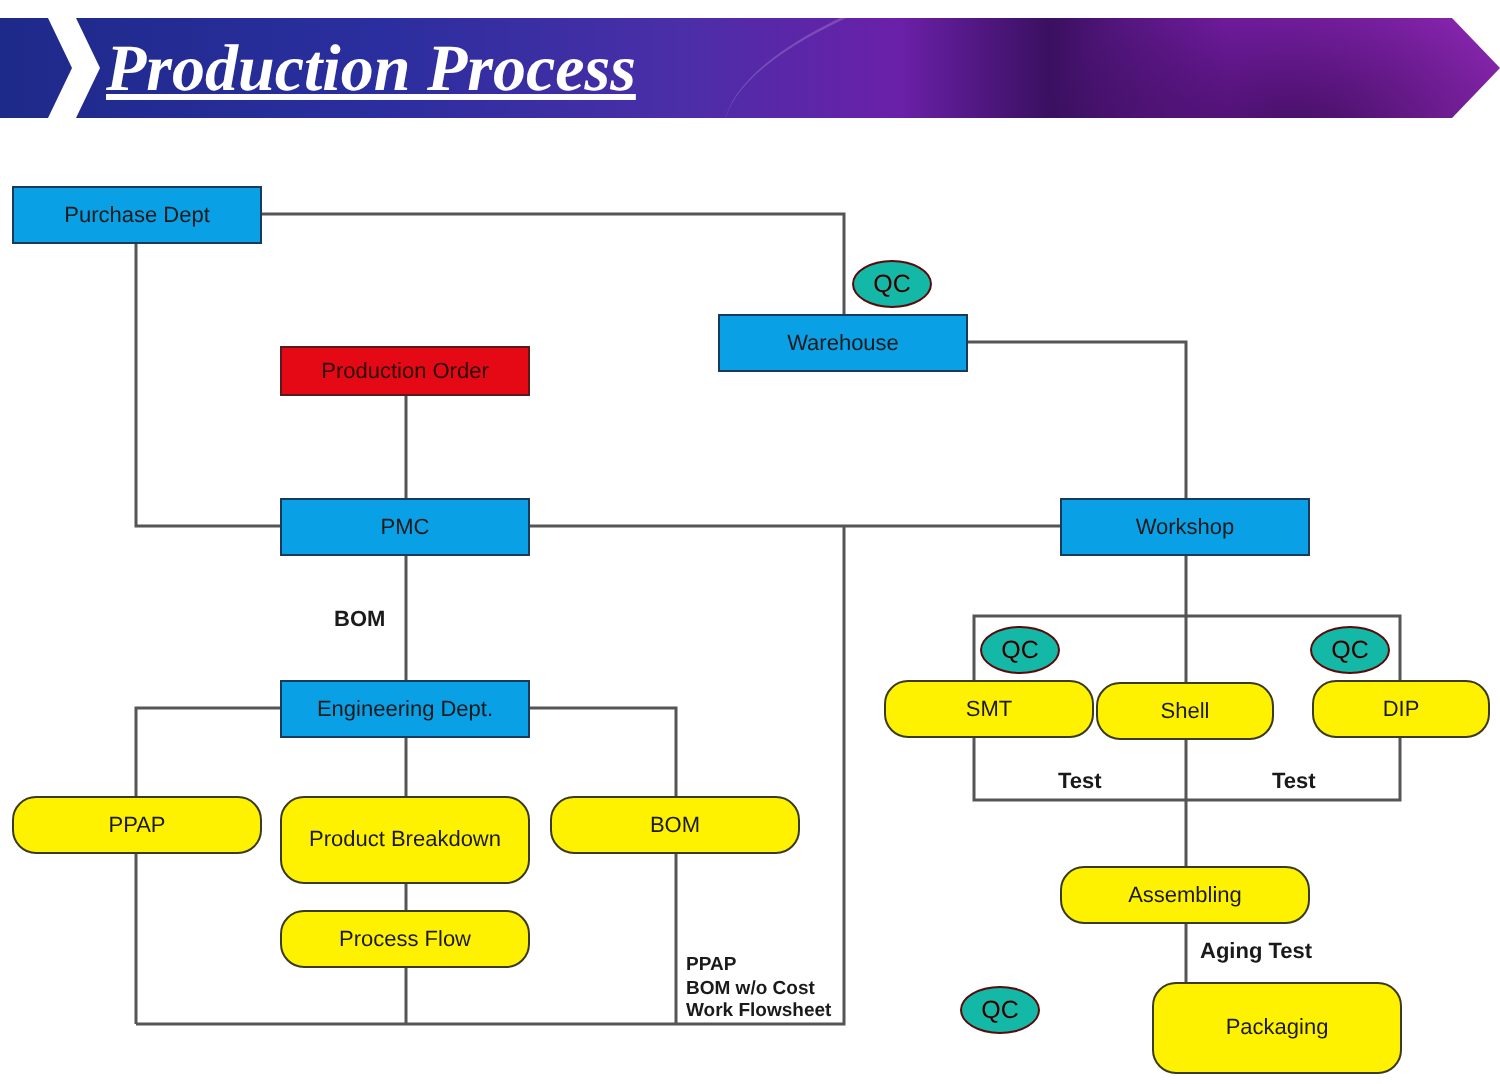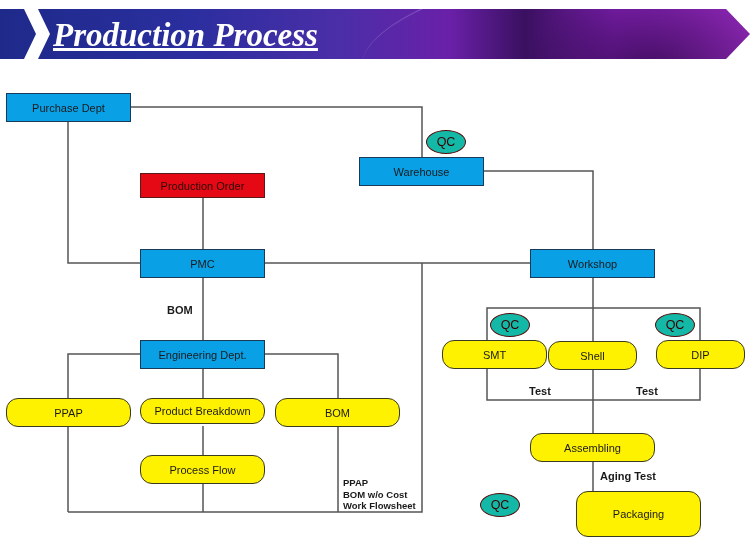--- a/index.html
+++ b/index.html
@@ -92,21 +92,21 @@
 </svg>
 
 <div class="node rect-blue" style="left:6px;top:93px;width:125px;height:29px;">Purchase Dept</div>
 <div class="node rect-red" style="left:140px;top:173px;width:125px;height:25px;">Production Order</div>
 <div class="node rect-blue" style="left:359px;top:157px;width:125px;height:29px;">Warehouse</div>
 <div class="node rect-blue" style="left:140px;top:249px;width:125px;height:29px;">PMC</div>
 <div class="node rect-blue" style="left:530px;top:249px;width:125px;height:29px;">Workshop</div>
 <div class="node rect-blue" style="left:140px;top:340px;width:125px;height:29px;">Engineering Dept.</div>
 
 <div class="node pill" style="left:6px;top:398px;width:125px;height:29px;">PPAP</div>
-<div class="node pill" style="left:140px;top:398px;width:125px;height:26px;text-align:right;">Product Breakdown</div>
+<div class="node pill" style="left:140px;top:398px;width:125px;height:44px;text-align:right;">Product Breakdown</div>
 <div class="node pill" style="left:275px;top:398px;width:125px;height:29px;">BOM</div>
 <div class="node pill" style="left:140px;top:455px;width:125px;height:29px;">Process Flow</div>
 <div class="node pill" style="left:442px;top:340px;width:105px;height:29px;">SMT</div>
 <div class="node pill" style="left:548px;top:341px;width:89px;height:29px;">Shell</div>
 <div class="node pill" style="left:656px;top:340px;width:89px;height:29px;">DIP</div>
 <div class="node pill" style="left:530px;top:433px;width:125px;height:29px;">Assembling</div>
 <div class="node pill" style="left:530px;top:491px;width:125px;height:46px;margin-left:46px;">Packaging</div>
 
 <div class="qc" style="left:426px;top:130px;">QC</div>
 <div class="qc" style="left:490px;top:313px;">QC</div>

